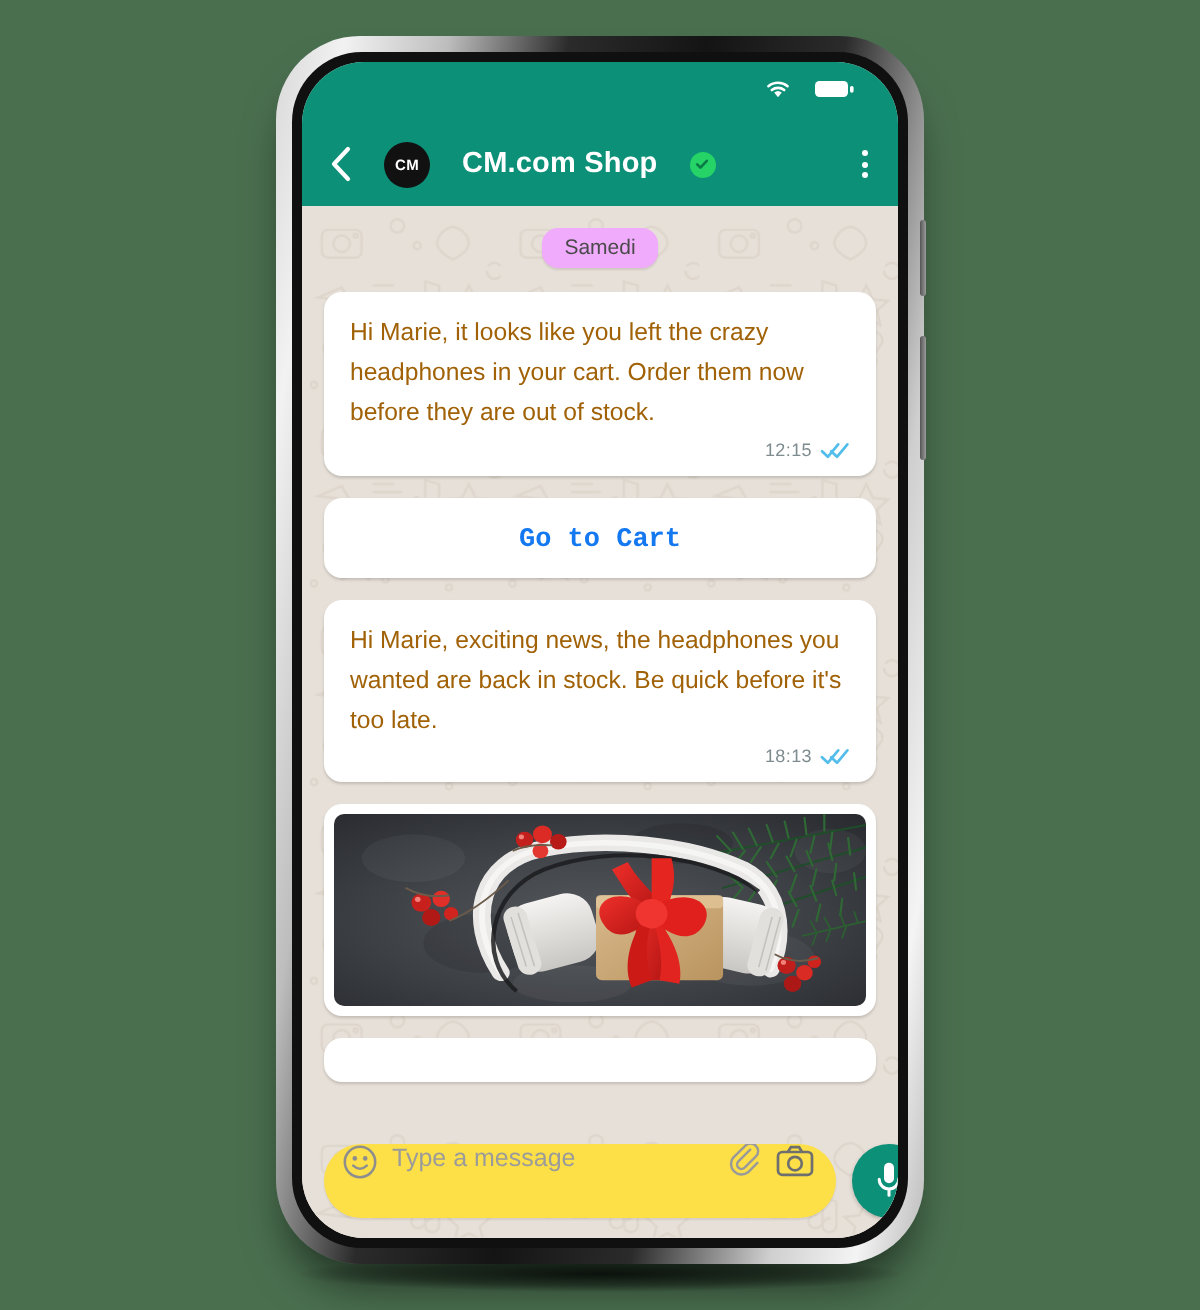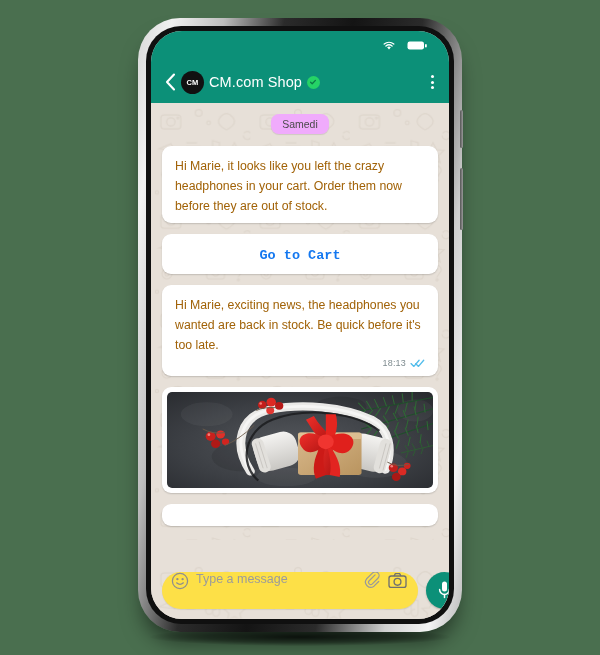--- a/index.html
+++ b/index.html
@@ -57,32 +57,32 @@
     display:flex;align-items:center;justify-content:flex-end;
     padding:0 22px 0 0;gap:11px;
   }
   .statusicon{display:block;}
 
   
   #chat-header{
     background:#0C9078;
     height:42px;flex:0 0 42px;
     display:flex;align-items:center;
-    padding:0 12px 0 14px;gap:5px;
+    padding:0 12px 0 14px;gap:16px;
   }
   #back-button{cursor:pointer;display:flex;align-items:center;}
   #contact-avatar{
     width:23px;height:23px;border-radius:50%;
     background:#111;color:#fff;
     display:flex;align-items:center;justify-content:center;
     font-size:7.5px;font-weight:bold;letter-spacing:.2px;
     flex:0 0 23px;
   }
   #contact-name{
-    color:#fff;font-size:14.5px;font-weight:normal;
+    color:#fff;font-size:14.5px;font-weight:bold;
     white-space:nowrap;letter-spacing:.1px;
   }
   #verified-badge{
     width:13px;height:13px;border-radius:50%;
     background:#25D366;flex:0 0 13px;
     display:flex;align-items:center;justify-content:center;
   }
   #header-spacer{flex:1 1 auto;}
   #menu-button{
     display:flex;flex-direction:column;gap:2.5px;align-items:center;
@@ -273,20 +273,27 @@
         </svg>
 
         <div id="chat-scroll">
 
           <div class="date-divider">
             <div class="date-pill">Samedi</div>
           </div>
 
           <div class="bubble">
             <p class="bubble-text">Hi Marie, it looks like you left the crazy headphones in your cart. Order them now before they are out of stock.</p>
+            <div class="meta-row">
+              <span class="meta-time">12:15</span>
+              <svg width="15" height="10" viewBox="0 0 15 10">
+                <path d="M1 5.6 L3.9 8.4 L9.1 2.2" stroke="#53BDEB" stroke-width="1.35" fill="none" stroke-linecap="round" stroke-linejoin="round"></path>
+                <path d="M5.6 5.6 L8.5 8.4 L13.7 2.2" stroke="#53BDEB" stroke-width="1.35" fill="none" stroke-linecap="round" stroke-linejoin="round"></path>
+              </svg>
+            </div>
           </div>
 
           <div class="cta-bubble">
             <span class="cta-label">Go to Cart</span>
           </div>
 
 
           <div class="bubble">
             <p class="bubble-text">Hi Marie, exciting news, the headphones you wanted are back in stock. Be quick before it's too late.</p>
             <div class="meta-row">

